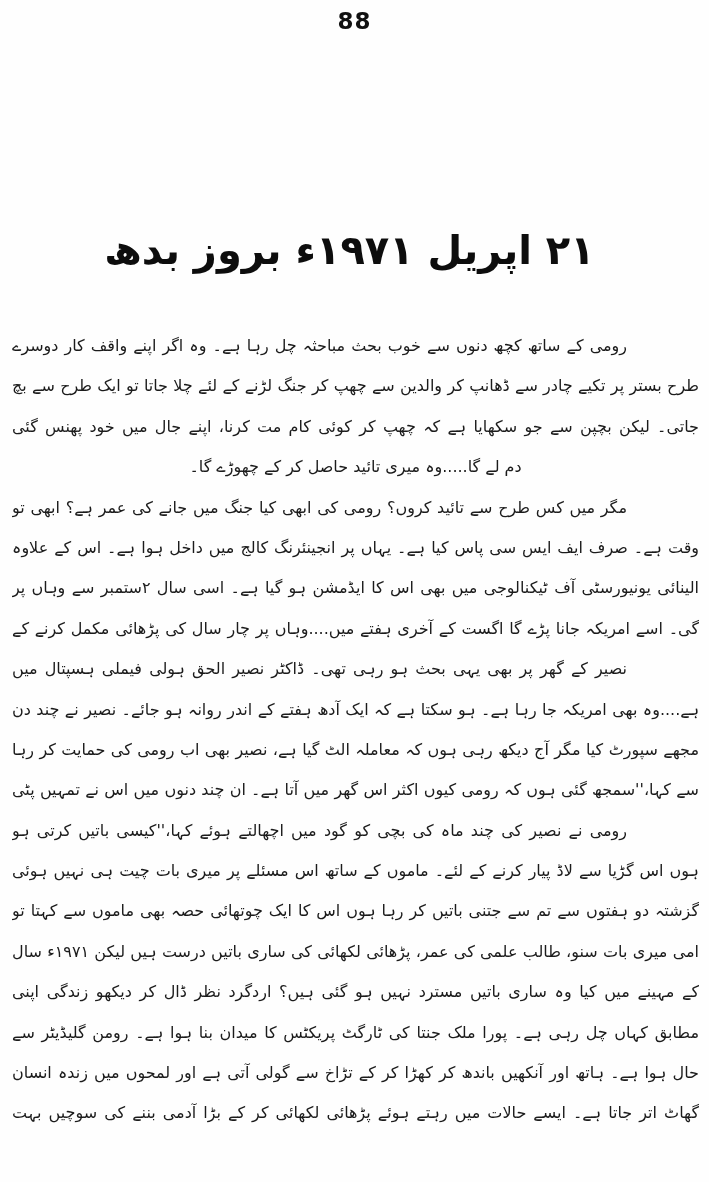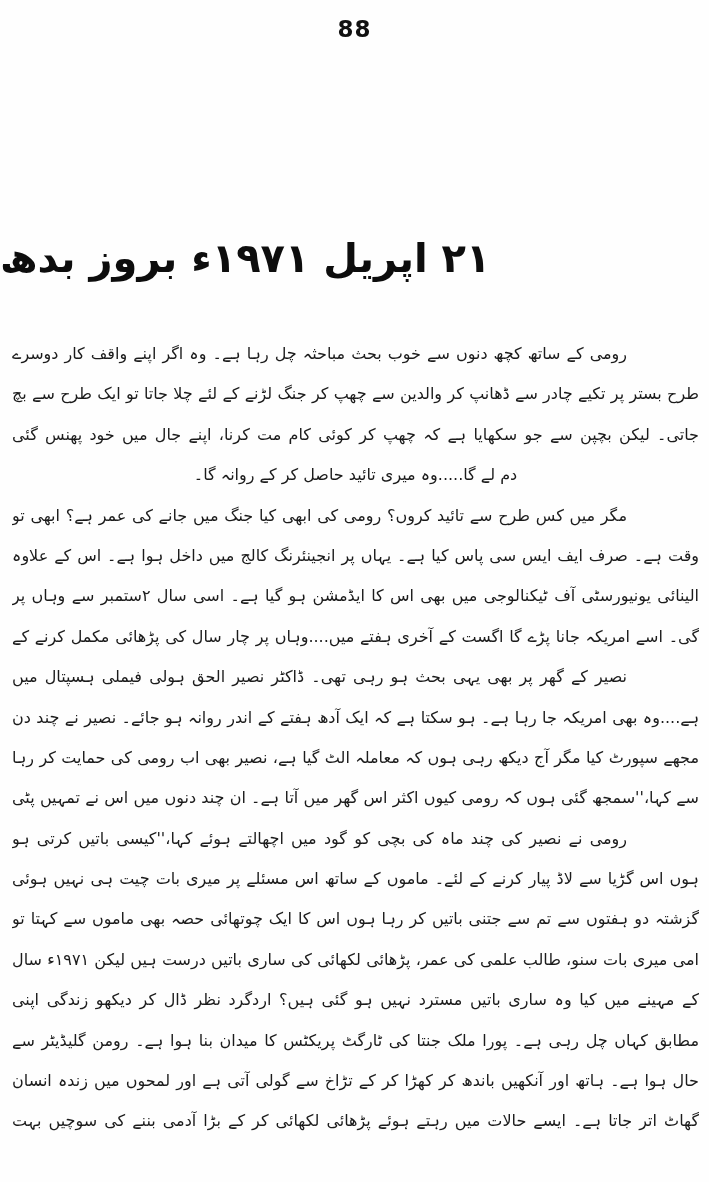--- a/index.html
+++ b/index.html
@@ -11,31 +11,31 @@
     position: relative;
     width: 709px;
     height: 1182px;
     margin: 0 auto;
     background: #fefefe;
     color: #161616;
     overflow: hidden;
     font-family: "DejaVu Sans", sans-serif;
   }
   .pagenum {
-    padding-top: 16px;
+    padding-top: 8px;
     text-align: center;
     font-size: 23px;
     font-weight: bold;
     letter-spacing: 1px;
     color: #111;
   }
   .heading {
     margin: 190px 10px 0 0;
     direction: rtl;
-    text-align: left;
+    text-align: center;
     font-size: 40px;
     font-weight: bold;
     line-height: 1.3;
     color: #0d0d0d;
     font-family: "DejaVu Sans", sans-serif;
   }
   .bodytext {
     margin: 50px 10px 0 12px;
     direction: rtl;
     font-size: 16px;
@@ -65,21 +65,21 @@
   <div class="pagenum">88</div>
 
   <div class="heading" lang="ur">۲۱ اپریل ۱۹۷۱ء بروز بدھ</div>
 
   <div class="bodytext" lang="ur">
 
     <div class="para">
       <div class="line indent">رومی کے ساتھ کچھ دنوں سے خوب بحث مباحثہ چل رہا ہے۔ وہ اگر اپنے واقف کار دوسرے لڑکوں کی</div>
       <div class="line">طرح بستر پر تکیے چادر سے ڈھانپ کر والدین سے چھپ کر جنگ لڑنے کے لئے چلا جاتا تو ایک طرح سے بچ ہی</div>
       <div class="line">جاتی۔ لیکن بچپن سے جو سکھایا ہے کہ چھپ کر کوئی کام مت کرنا، اپنے جال میں خود پھنس گئی ہوں۔ رومی مجھے سمجھا کر</div>
-      <div class="line center">دم لے گا.....وہ میری تائید حاصل کر کے روانہ گا۔</div>
+      <div class="line center">دم لے گا.....وہ میری تائید حاصل کر کے چھوڑے گا۔</div>
     </div>
 
     <div class="para">
       <div class="line indent">مگر میں کس طرح سے تائید کروں؟ رومی کی ابھی کیا جنگ میں جانے کی عمر ہے؟ ابھی تو پڑھنے لکھنے کا</div>
       <div class="line">وقت ہے۔ صرف ایف ایس سی پاس کیا ہے۔ یہاں پر انجینئرنگ کالج میں داخل ہوا ہے۔ اس کے علاوہ امریکہ کی</div>
       <div class="line">الینائی یونیورسٹی آف ٹیکنالوجی میں بھی اس کا ایڈمشن ہو گیا ہے۔ اسی سال ۲ستمبر سے وہاں پر کلاسیں شروع ہوں</div>
       <div class="line">گی۔ اسے امریکہ جانا پڑے گا اگست کے آخری ہفتے میں....وہاں پر چار سال کی پڑھائی مکمل کرنے کے بعد پھر وہ</div>
     </div>
 
     <div class="para">

